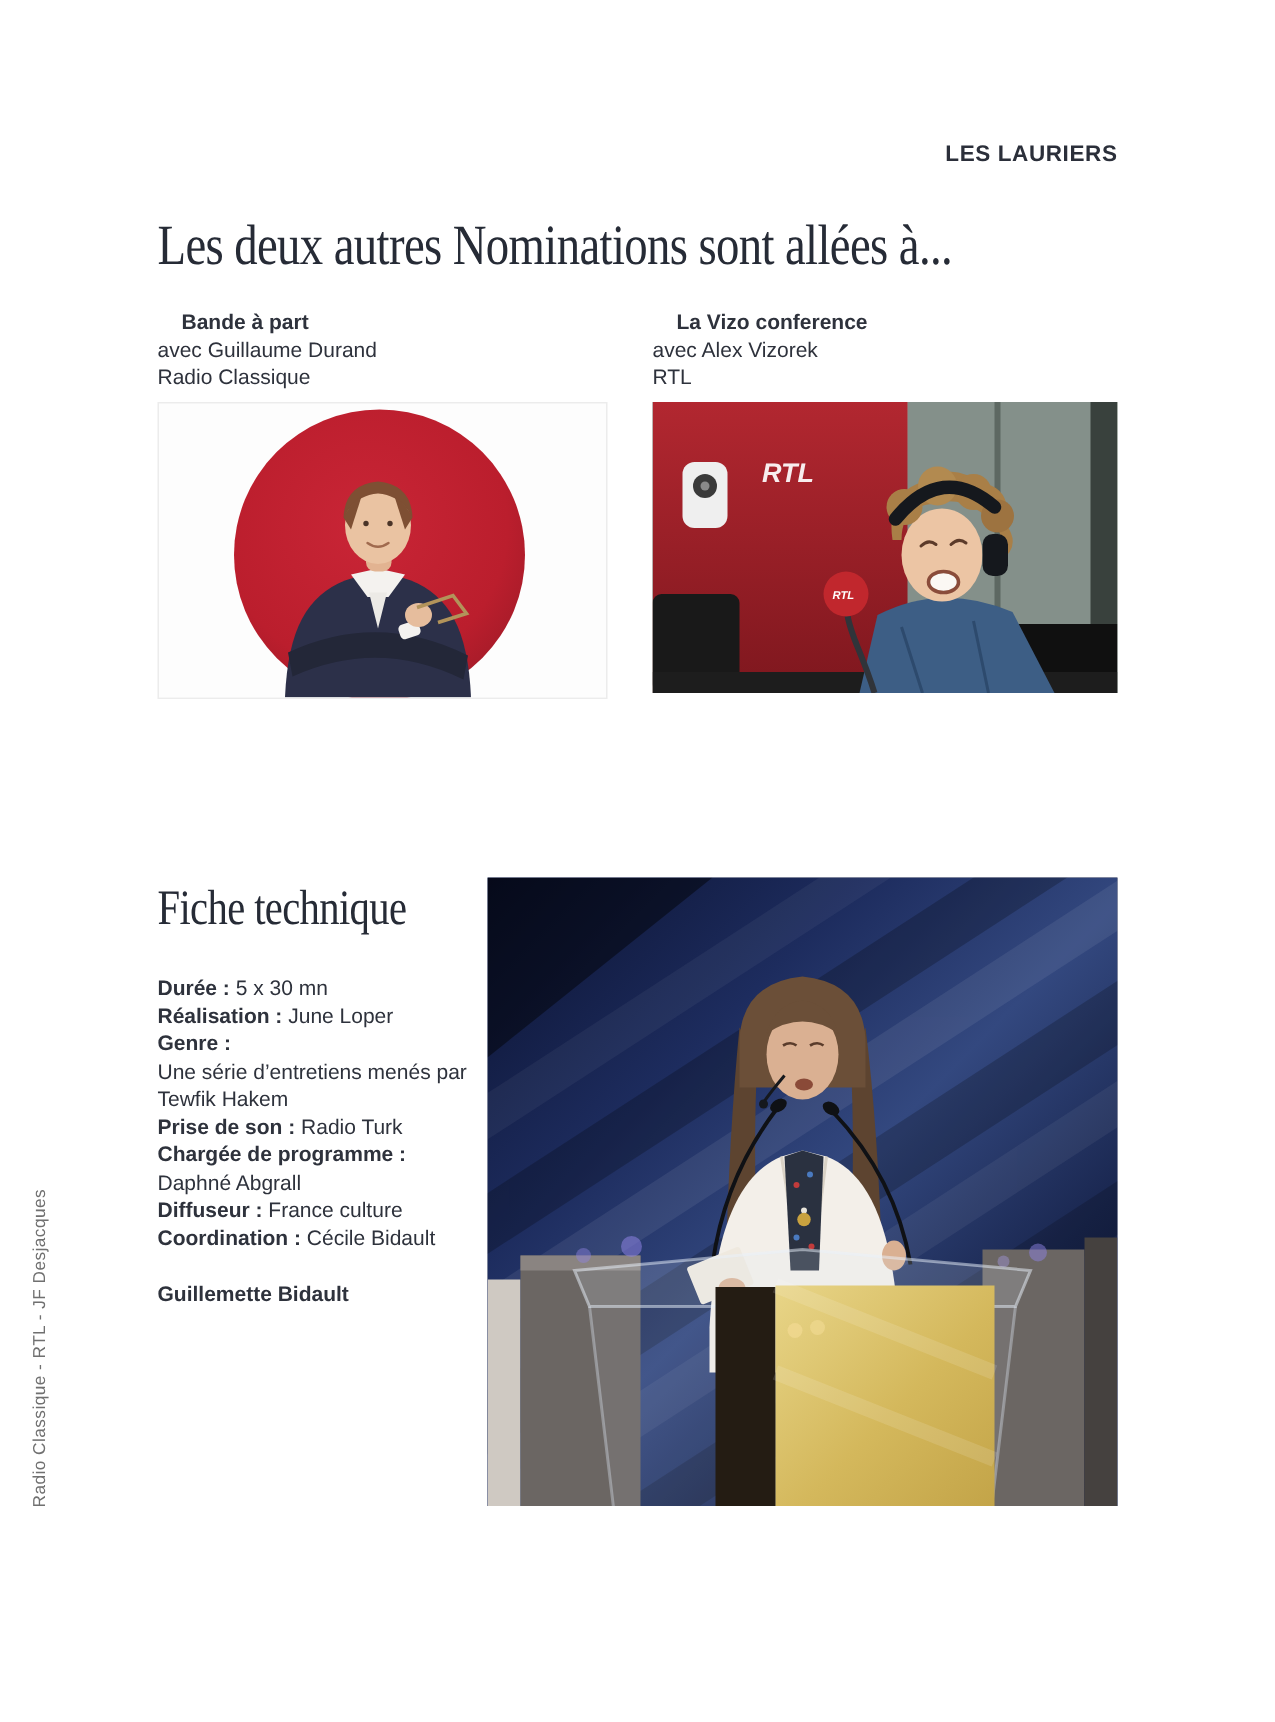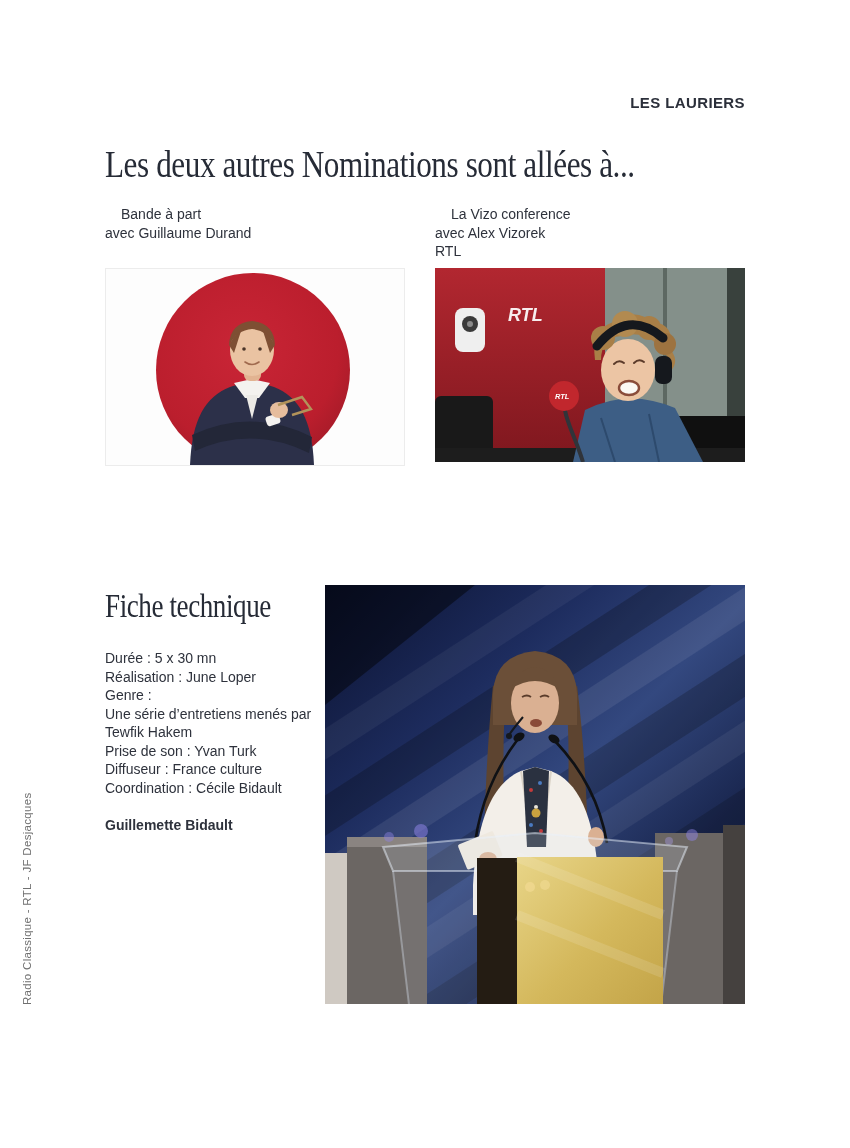--- a/index.html
+++ b/index.html
@@ -9,31 +9,31 @@
 
   .kicker { position:absolute; top:94px; right:105px; font-size:15px; font-weight:bold;
             letter-spacing:.4px; color:#2b2f3a; }
 
   .display { font-family:"Liberation Serif","DejaVu Serif",serif; color:#262b36;
              transform:scaleX(.82); transform-origin:left top; white-space:nowrap; font-weight:500; }
   .main-title { position:absolute; left:105px; top:142px; font-size:38px; letter-spacing:-.5px; }
   .fiche-title { position:absolute; left:105px; top:588px; font-size:33px; letter-spacing:-.5px; }
 
   .nom-col { position:absolute; top:205px; width:300px; font-size:14px; line-height:18.5px; }
-  .nom-col .nom-name { font-weight:normal;padding-left:16px; }
+  .nom-col .nom-name { font-weight:bold;padding-left:16px; }
   .col-1 { left:105px; } .col-2 { left:435px; }
 
   .photo-frame { position:absolute; overflow:hidden; }
   .photo-left  { left:105px; top:268px; width:300px; height:198px; border:1px solid #ececec; background:#fdfdfd; }
   .photo-right { left:435px; top:268px; width:310px; height:194px; background:#8f9a93; }
   .photo-main  { left:325px; top:585px; width:420px; height:420px; background:#16224a; }
   .photo-frame svg { display:block; }
 
   .fiche-block { position:absolute; left:105px; top:649px; width:228px; font-size:14px; line-height:18.5px; }
-  .fiche-block b { font-weight:normal; }
+  .fiche-block b { font-weight:bold; }
   .program-title { font-weight:bold; }
   .field.stack span { display:block; }
   .remis { margin-top:19px; }
   .remis .remis-name { font-weight:bold; }
 
   .side-credit { position:absolute; left:21px; top:1005px; transform:rotate(-90deg);
                  transform-origin:0 0; white-space:nowrap; font-size:11.5px; color:#707070;
                  letter-spacing:.3px; }
 
   .page-num { position:absolute; top:1064px; right:105px; font-size:15px; font-weight:normal; color:#2b2f3a; }
@@ -43,20 +43,21 @@
 
 <div class="page">
 
   <div class="kicker">LES LAURIERS</div>
 
   <h1 class="display main-title">Les deux autres Nominations sont allées à...</h1>
 
   <div class="nom-col col-1">
     <div class="nom-name">Bande à part</div>
     <div>avec Guillaume Durand</div>
+    <div>Radio Classique</div>
   </div>
 
   <div class="nom-col col-2">
     <div class="nom-name">La Vizo conference</div>
     <div>avec Alex Vizorek</div>
     <div>RTL</div>
   </div>
 
   <div class="photo-frame photo-left">
     <svg width="298" height="196" viewBox="0 0 298 196">
@@ -144,21 +145,22 @@
       <text x="120" y="131" font-family="Liberation Sans,sans-serif" font-weight="bold" font-size="7.5" fill="#ffffff" font-style="italic">RTL</text>
     </svg>
   </div>
 
   <h2 class="display fiche-title">Fiche technique</h2>
 
   <div class="fiche-block">
     <div class="field"><b>Durée :</b> <span>5 x 30 mn</span></div>
     <div class="field"><b>Réalisation :</b> <span>June Loper</span></div>
     <div class="field stack"><b>Genre :</b> <span>Une série d’entretiens menés par Tewfik Hakem</span></div>
-    <div class="field"><b>Prise de son :</b> <span>Yvan Turk</span></div>
+    <div class="field"><b>Prise de son :</b> <span>Radio Turk</span></div>
+    <div class="field stack"><b>Chargée de programme :</b> <span>Daphné Abgrall</span></div>
     <div class="field"><b>Diffuseur :</b> <span>France culture</span></div>
     <div class="field"><b>Coordination :</b> <span>Cécile Bidault</span></div>
     <div class="remis">
       <div class="remis-name">Guillemette Bidault</div>
     </div>
   </div>
 
   <div class="photo-frame photo-main">
     <svg width="420" height="420" viewBox="0 0 420 420">
       <defs>

